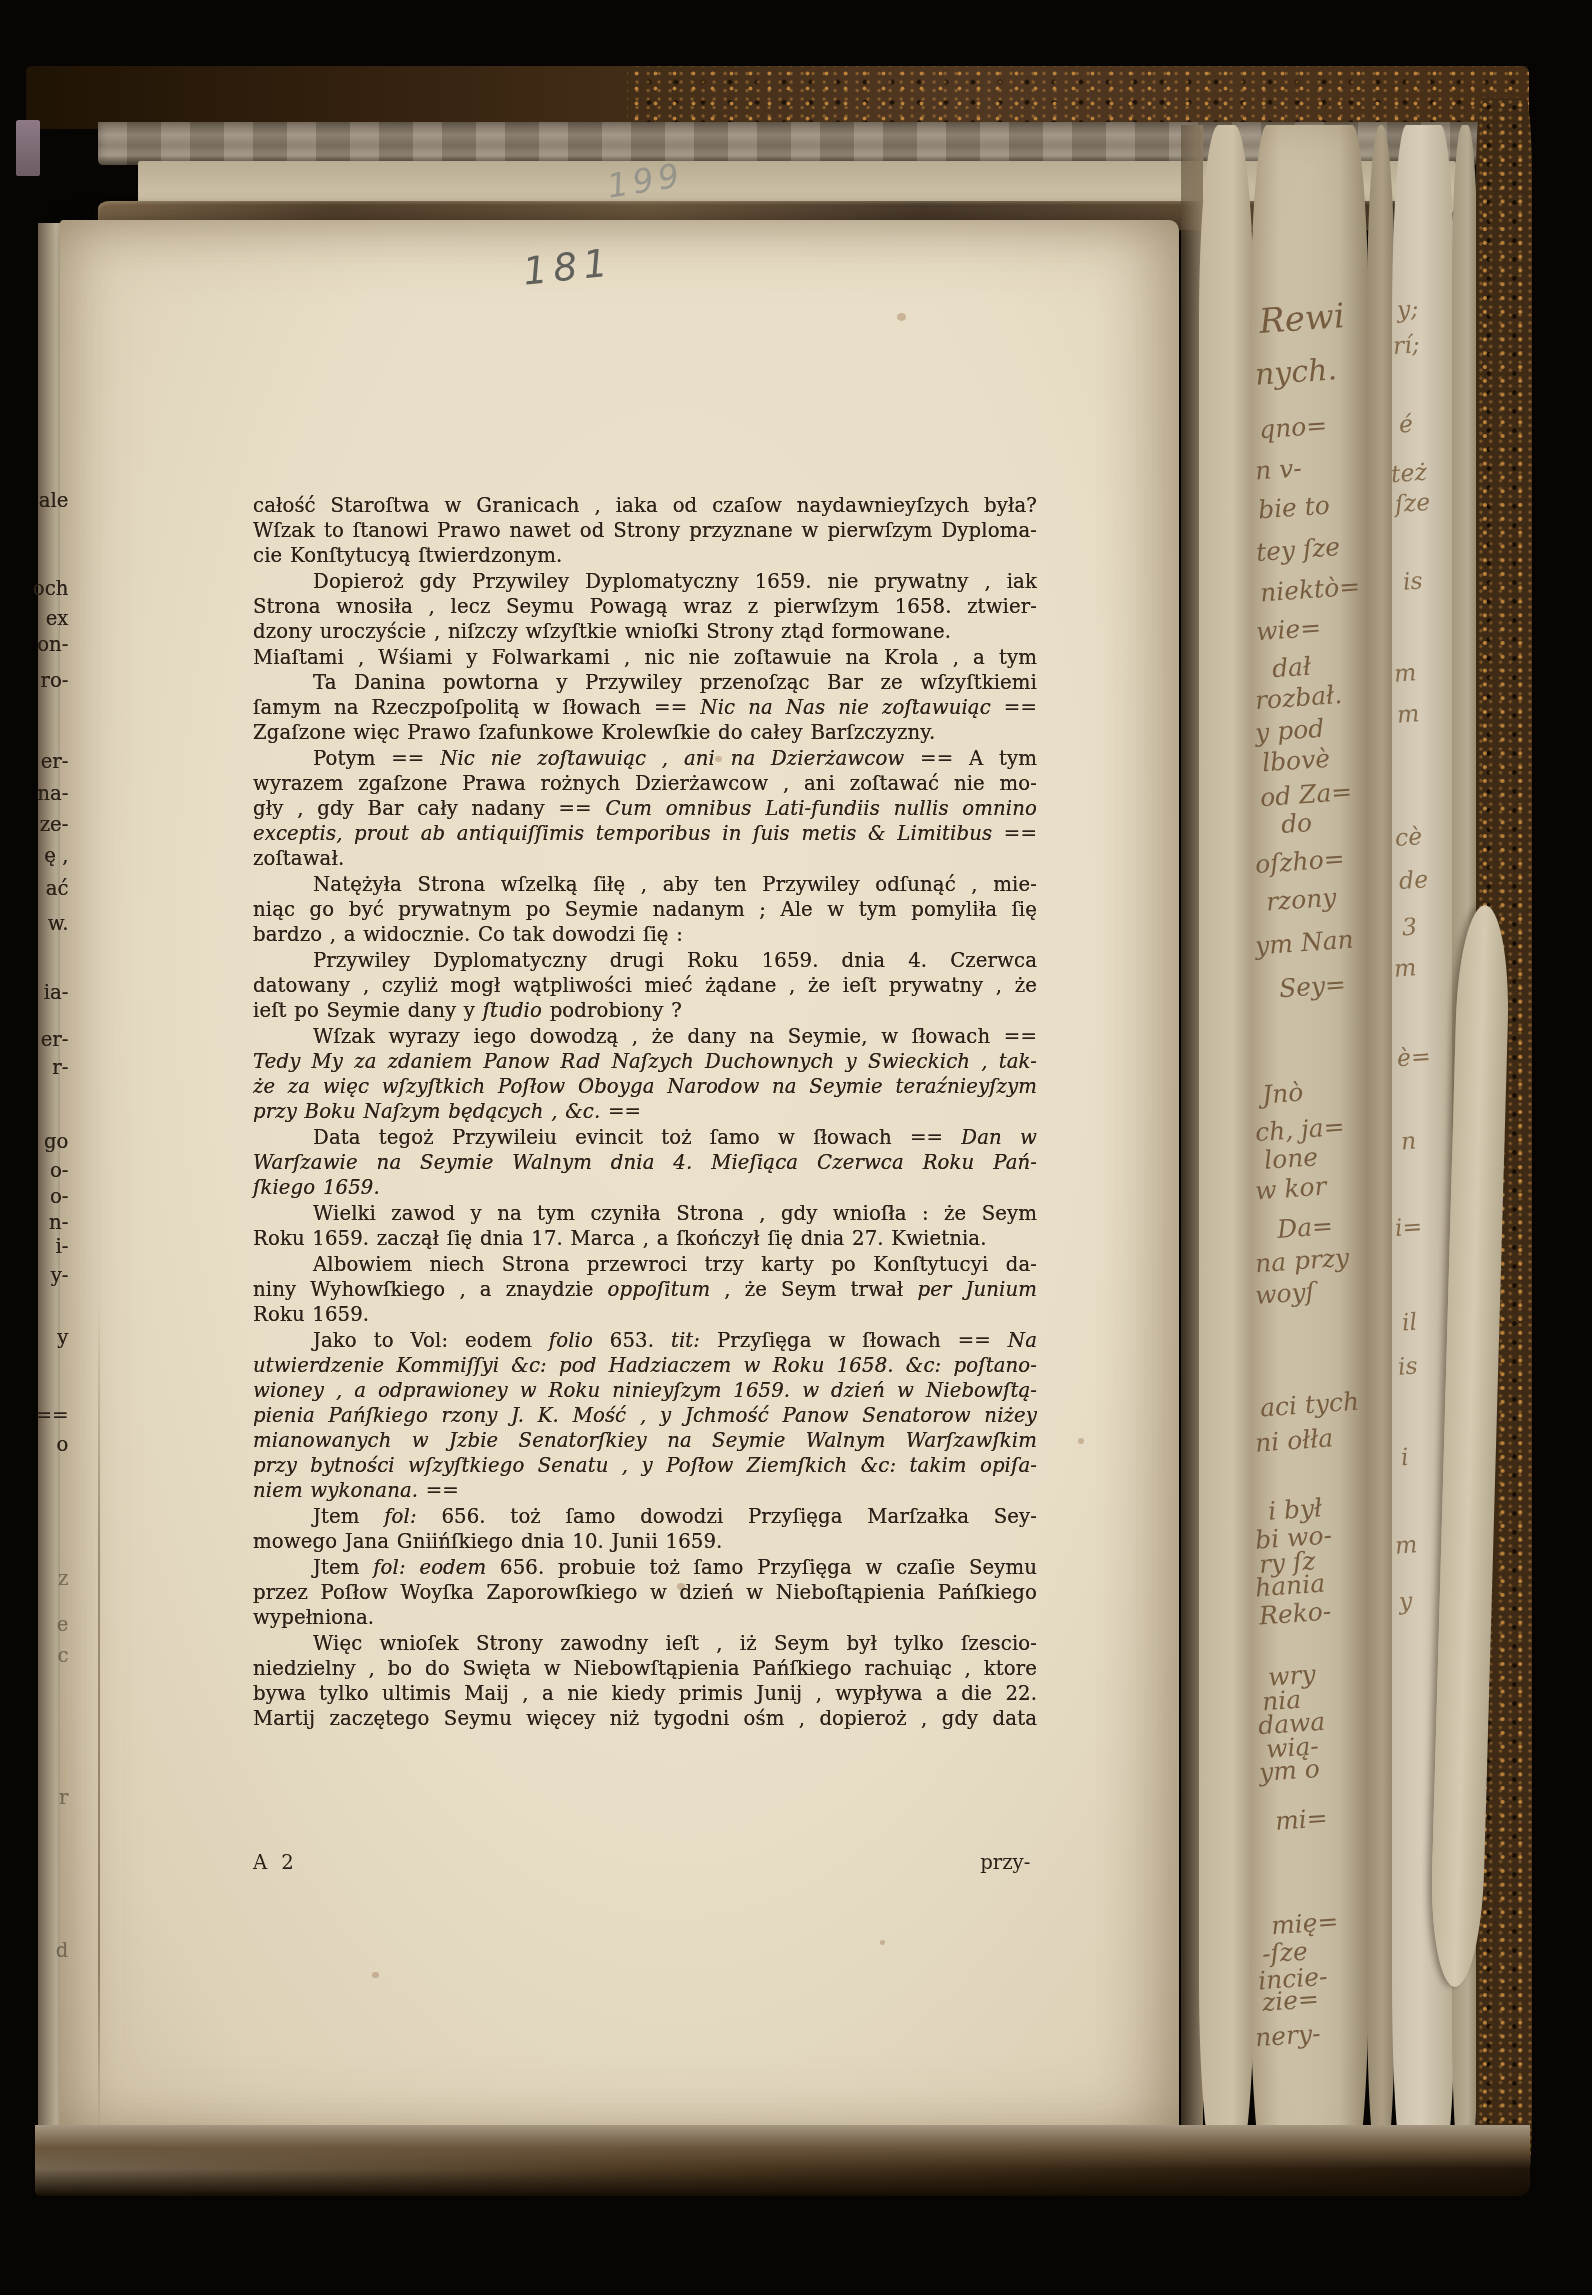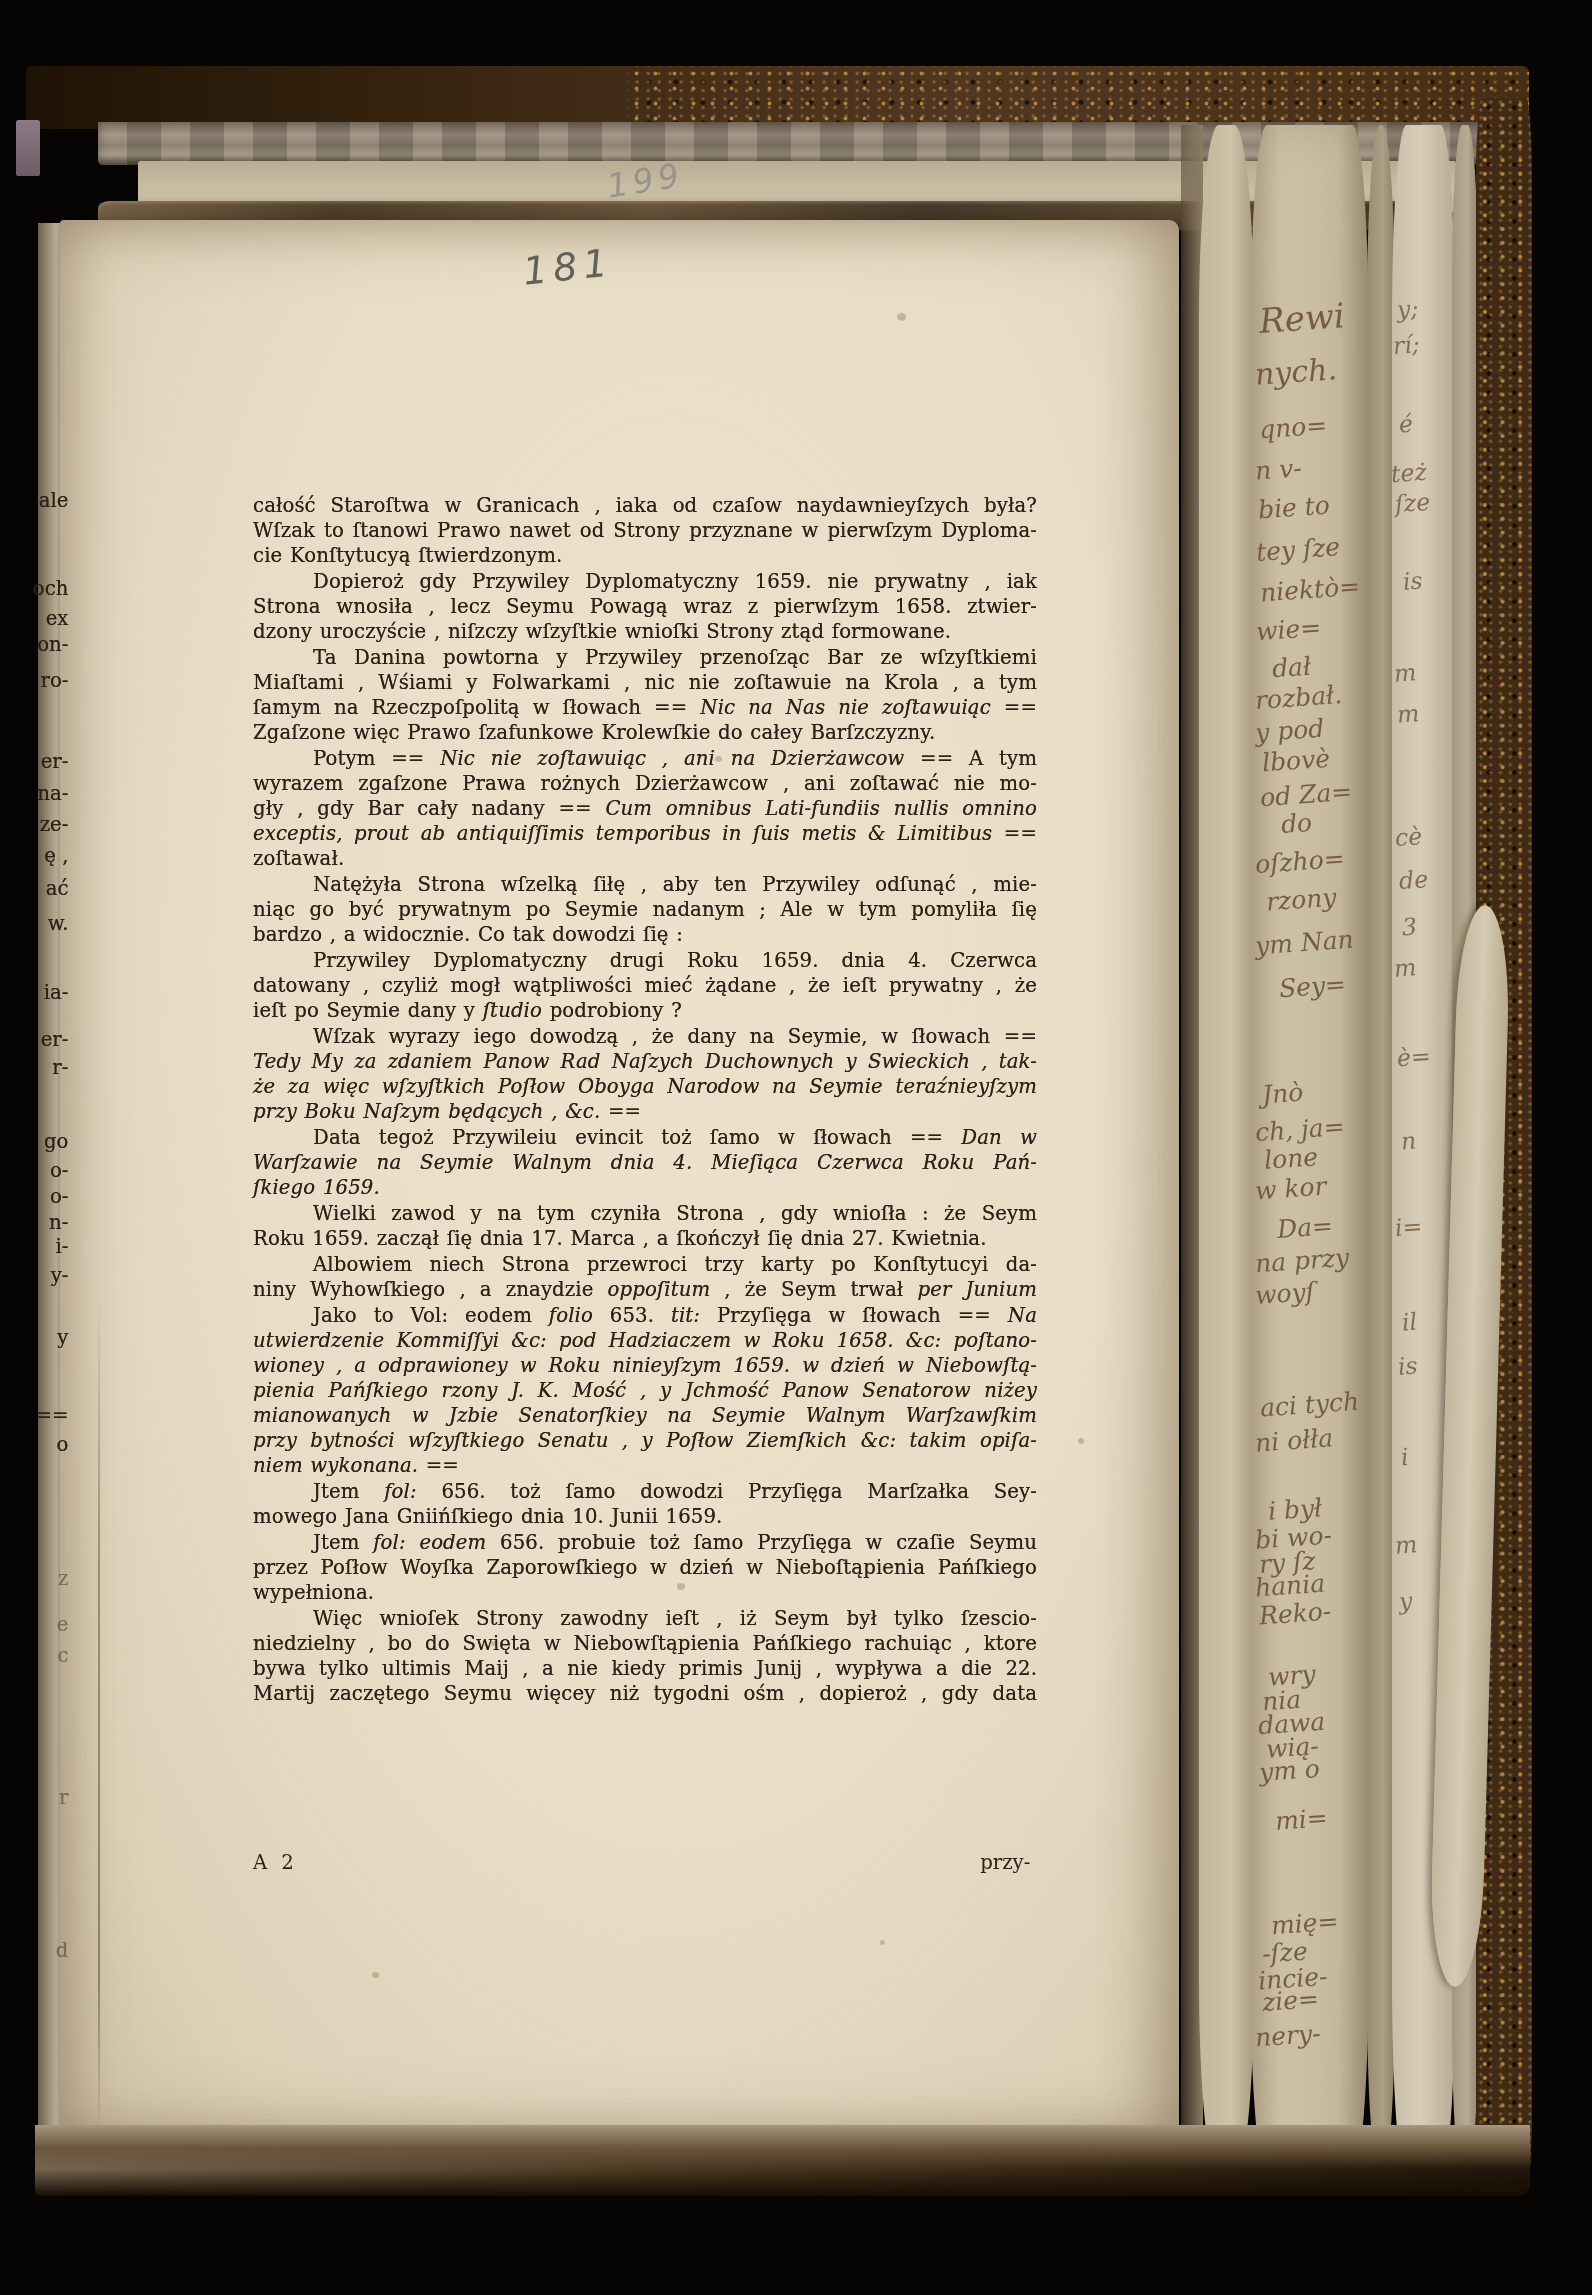--- a/index.html
+++ b/index.html
@@ -147,22 +147,22 @@
         <div class="line"><span>całość Staroſtwa w Granicach , iaka od czaſow naydawnieyſzych była?</span></div>
         <div class="line"><span>Wſzak to ſtanowi Prawo nawet od Strony przyznane w pierwſzym Dyploma-</span></div>
         <div class="line end"><span>cie Konſtytucyą ſtwierdzonym.</span></div>
       </div>
       <div class="para">
         <div class="line ind"><span>Dopieroż gdy Przywiley Dyplomatyczny 1659. nie prywatny , iak</span></div>
         <div class="line"><span>Strona wnosiła , lecz Seymu Powagą wraz z pierwſzym 1658. ztwier-</span></div>
         <div class="line end"><span>dzony uroczyście , niſzczy wſzyſtkie wnioſki Strony ztąd formowane.</span></div>
       </div>
       <div class="para">
+        <div class="line"><span>Miaſtami , Wśiami y Folwarkami , nic nie zoſtawuie na Krola , a tym</span></div>
         <div class="line ind"><span>Ta Danina powtorna y Przywiley przenoſząc Bar ze wſzyſtkiemi</span></div>
-        <div class="line"><span>Miaſtami , Wśiami y Folwarkami , nic nie zoſtawuie na Krola , a tym</span></div>
         <div class="line"><span>ſamym na Rzeczpoſpolitą w ſłowach == </span><span class="it">Nic na Nas nie zoſtawuiąc</span><span> ==</span></div>
         <div class="line end"><span>Zgaſzone więc Prawo ſzafunkowe Krolewſkie do całey Barſzczyzny.</span></div>
       </div>
       <div class="para">
         <div class="line ind"><span>Potym == </span><span class="it">Nic nie zoſtawuiąc , ani na Dzierżawcow</span><span> == A tym</span></div>
         <div class="line"><span>wyrazem zgaſzone Prawa rożnych Dzierżawcow , ani zoſtawać nie mo-</span></div>
         <div class="line"><span>gły , gdy Bar cały nadany == </span><span class="it">Cum omnibus Lati-fundiis nullis omnino</span></div>
         <div class="line"><span class="it">exceptis, prout ab antiquiſſimis temporibus in ſuis metis &amp; Limitibus</span><span> ==</span></div>
         <div class="line end"><span>zoſtawał.</span></div>
       </div>
@@ -187,20 +187,21 @@
         <div class="line"><span class="it">Warſzawie na Seymie Walnym dnia 4. Mieſiąca Czerwca Roku Pań-</span></div>
         <div class="line end"><span class="it">ſkiego 1659.</span></div>
       </div>
       <div class="para">
         <div class="line ind"><span>Wielki zawod y na tym czyniła Strona , gdy wnioſła : że Seym</span></div>
         <div class="line end"><span>Roku 1659. zaczął ſię dnia 17. Marca , a ſkończył ſię dnia 27. Kwietnia.</span></div>
       </div>
       <div class="para">
         <div class="line ind"><span>Albowiem niech Strona przewroci trzy karty po Konſtytucyi da-</span></div>
         <div class="line"><span>niny Wyhowſkiego , a znaydzie </span><span class="it">oppoſitum</span><span> , że Seym trwał </span><span class="it">per Junium</span></div>
+        <div class="line end"><span>Roku 1659.</span></div>
       </div>
       <div class="para">
         <div class="line ind"><span>Jako to Vol: eodem </span><span class="it">folio</span><span> 653. </span><span class="it">tit:</span><span> Przyſięga w ſłowach == </span><span class="it">Na</span></div>
         <div class="line"><span class="it">utwierdzenie Kommiſſyi &amp;c: pod Hadziaczem w Roku 1658. &amp;c: poſtano-</span></div>
         <div class="line"><span class="it">wioney , a odprawioney w Roku ninieyſzym 1659. w dzień w Niebowſtą-</span></div>
         <div class="line"><span class="it">pienia Pańſkiego rzony J. K. Mość , y Jchmość Panow Senatorow niżey</span></div>
         <div class="line"><span class="it">mianowanych w Jzbie Senatorſkiey na Seymie Walnym Warſzawſkim</span></div>
         <div class="line"><span class="it">przy bytności wſzyſtkiego Senatu , y Poſłow Ziemſkich &amp;c: takim opiſa-</span></div>
         <div class="line end"><span class="it">niem wykonana.</span><span> ==</span></div>
       </div>

